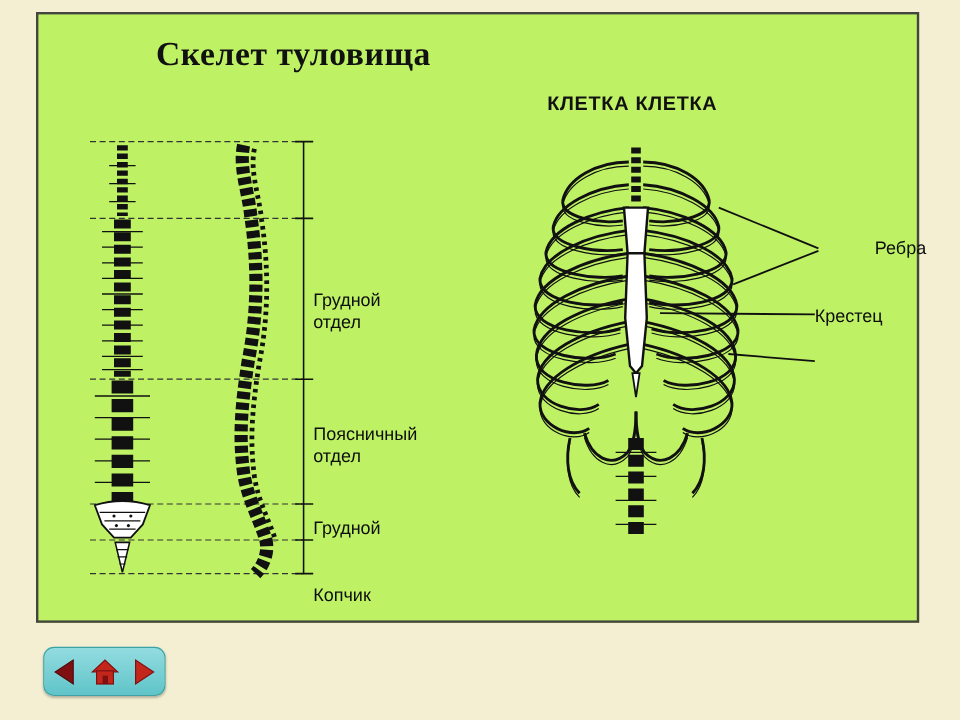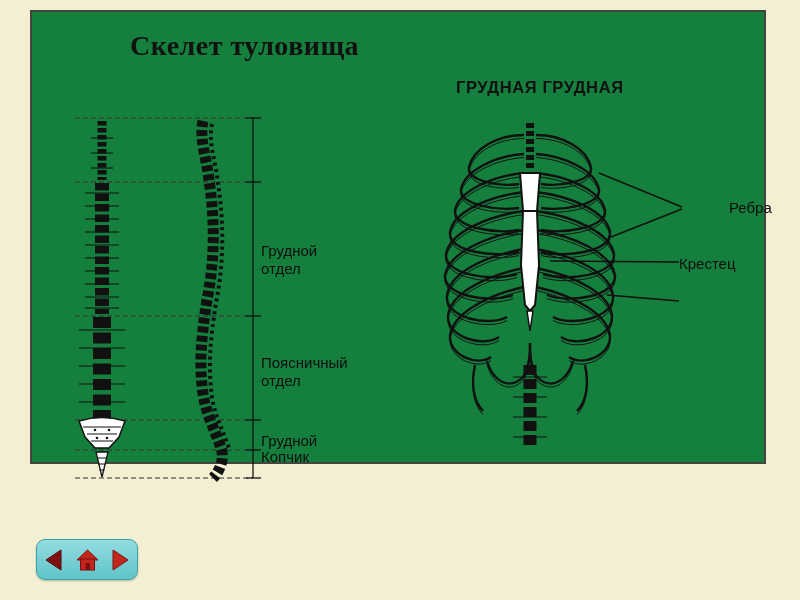--- a/index.html
+++ b/index.html
@@ -3,22 +3,22 @@
 <meta charset="utf-8">
 <style>
   html,body{margin:0;padding:0;}
   body{
     width:800px;height:600px;position:relative;overflow:hidden;
     background:#F4EFD3;
     font-family:"Liberation Sans", sans-serif;
     color:#111;
   }
   .panel{
-    position:absolute;left:30px;top:10px;width:736px;height:454px;
-    background:#15803d;border:2px solid #45453F;box-sizing:border-box;
+    position:absolute;left:30px;top:10px;width:736px;height:509px;
+    background:#bef264;border:2px solid #45453F;box-sizing:border-box;
   }
   .title{
     position:absolute;left:98px;top:18px;
     font-family:"Liberation Serif", serif;
     font-size:28px;font-weight:bold;letter-spacing:0.5px;
   }
   .heading{
     position:absolute;font-size:16.5px;font-weight:bold;letter-spacing:0.6px;
   }
   .heading.spine{left:100px;top:66px;}
@@ -26,21 +26,21 @@
   .diagram{position:absolute;}
   .spine-svg{left:35px;top:96px;width:230px;height:400px;}
   .ribcage-svg{left:385px;top:103px;width:280px;height:340px;}
   .lbl{
     position:absolute;font-size:15px;line-height:1.22;color:#0d0d0d;
   }
   .lbl.cervical{left:229px;top:120px;width:80px;}
   .lbl.thoracic{left:229px;top:230px;width:80px;}
   .lbl.lumbar{left:229px;top:342px;width:98px;}
   .lbl.sacrum{left:229px;top:420px;width:90px;}
-  .lbl.coccyx{left:229px;top:436px;width:90px;}
+  .lbl.coccyx{left:229px;top:476px;width:90px;}
   .lbl.ribs{left:653px;top:187px;width:70px;margin-left:44px;}
   .lbl.sternum{left:647px;top:243px;width:80px;}
   .lbl.cartilage{left:647px;top:282px;width:72px;}
   .navbar{
     position:absolute;left:36px;top:539px;width:100px;height:39px;
     background:linear-gradient(#93dce0,#5FC4C8);
     border:1px solid #39A3A7;border-radius:9px;
     display:flex;align-items:center;justify-content:center;gap:7px;
     box-shadow:0 1px 2px rgba(0,0,0,0.25);
   }
@@ -50,21 +50,21 @@
   }
   svg{display:block;}
 </style>
 </head>
 <body>
 
 <div class="panel">
 
   <div class="title">Скелет туловища</div>
 
-  <div class="heading ribcage">ГРУДНАЯ ГРУДНАЯ</div>
+  <div class="heading ribcage">КЛЕТКА КЛЕТКА</div>
 
   <svg class="diagram spine-svg" viewBox="0 0 230 400" xmlns="http://www.w3.org/2000/svg">
 
     <g stroke="#333" stroke-width="1" stroke-dasharray="5 3">
       <line x1="8" y1="10" x2="186" y2="10"></line>
       <line x1="8" y1="74" x2="186" y2="74"></line>
       <line x1="8" y1="208" x2="186" y2="208"></line>
       <line x1="8" y1="312" x2="186" y2="312"></line>
       <line x1="8" y1="342" x2="186" y2="342"></line>
       <line x1="8" y1="370" x2="186" y2="370"></line>

